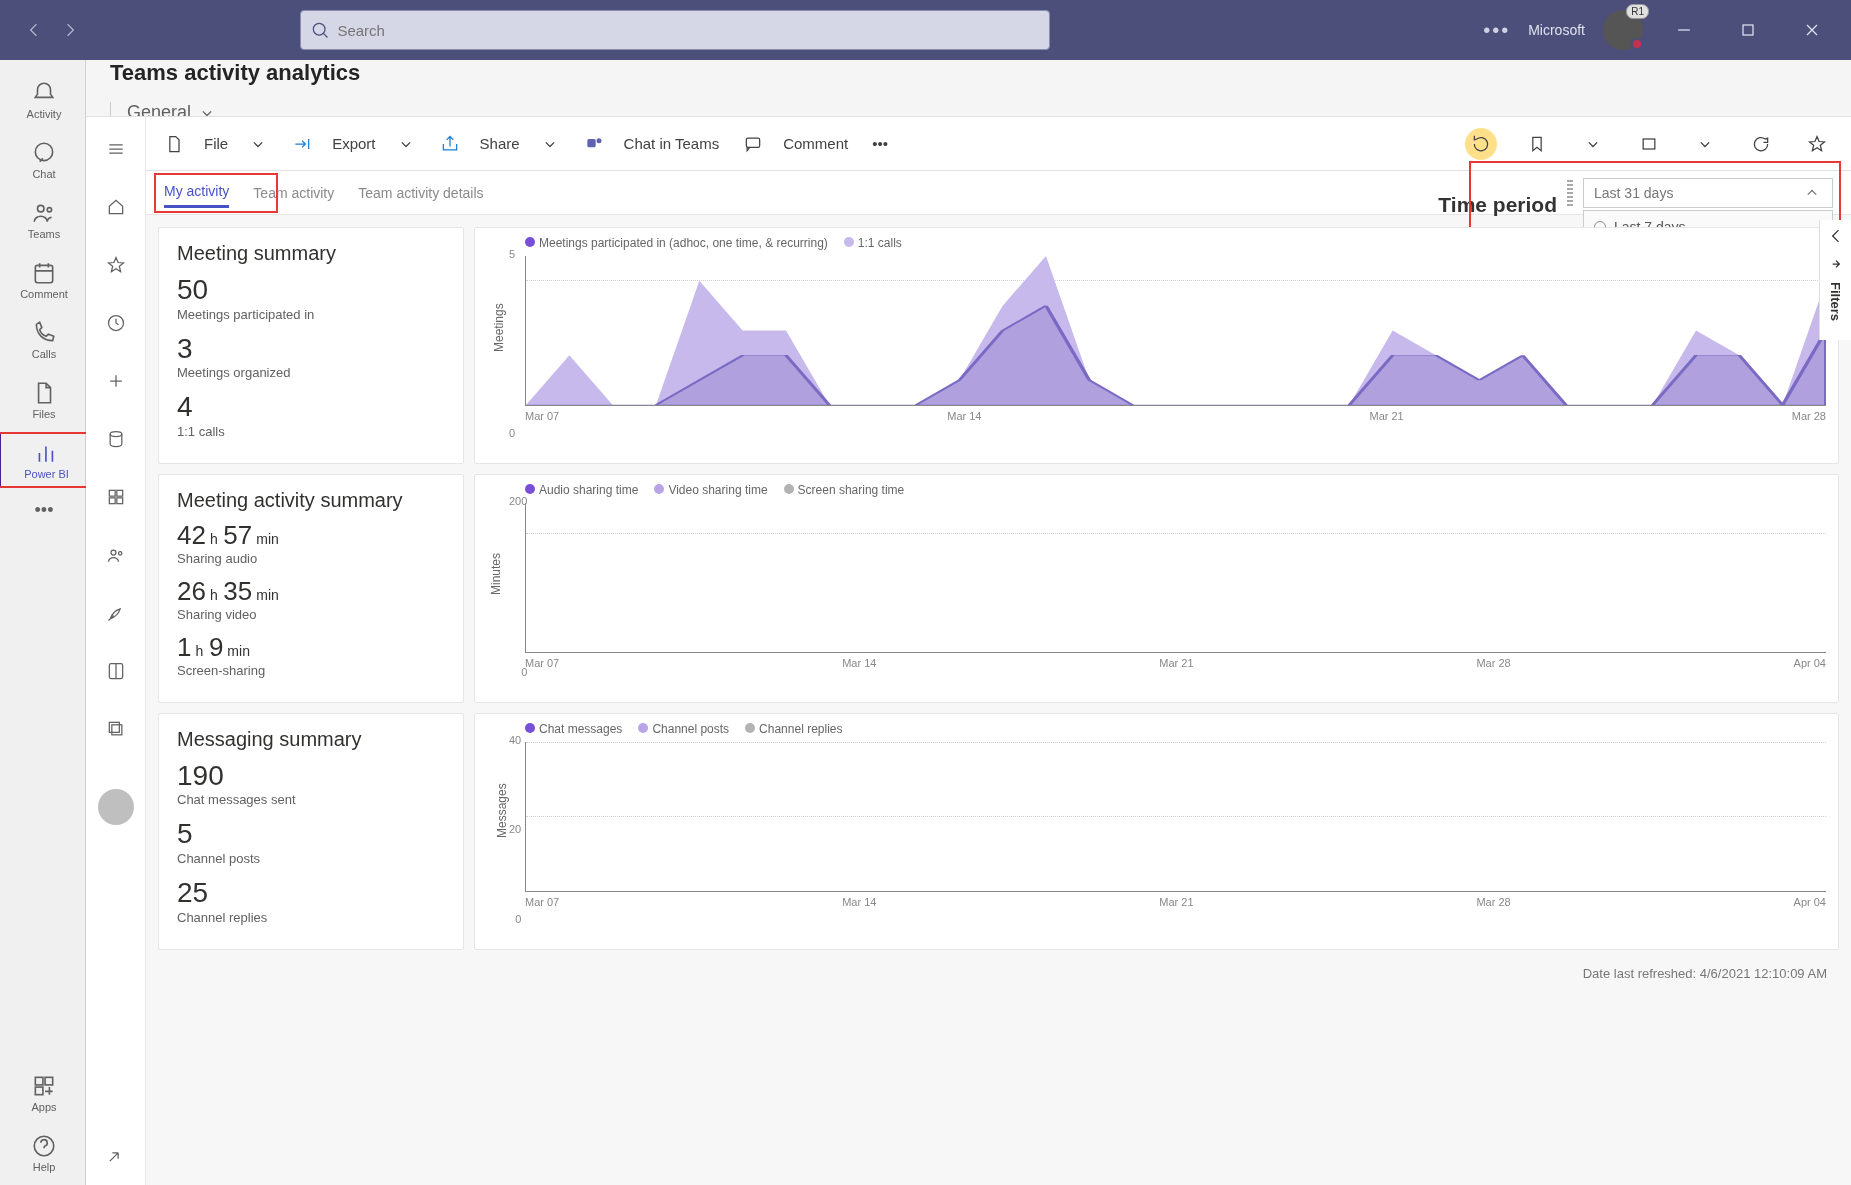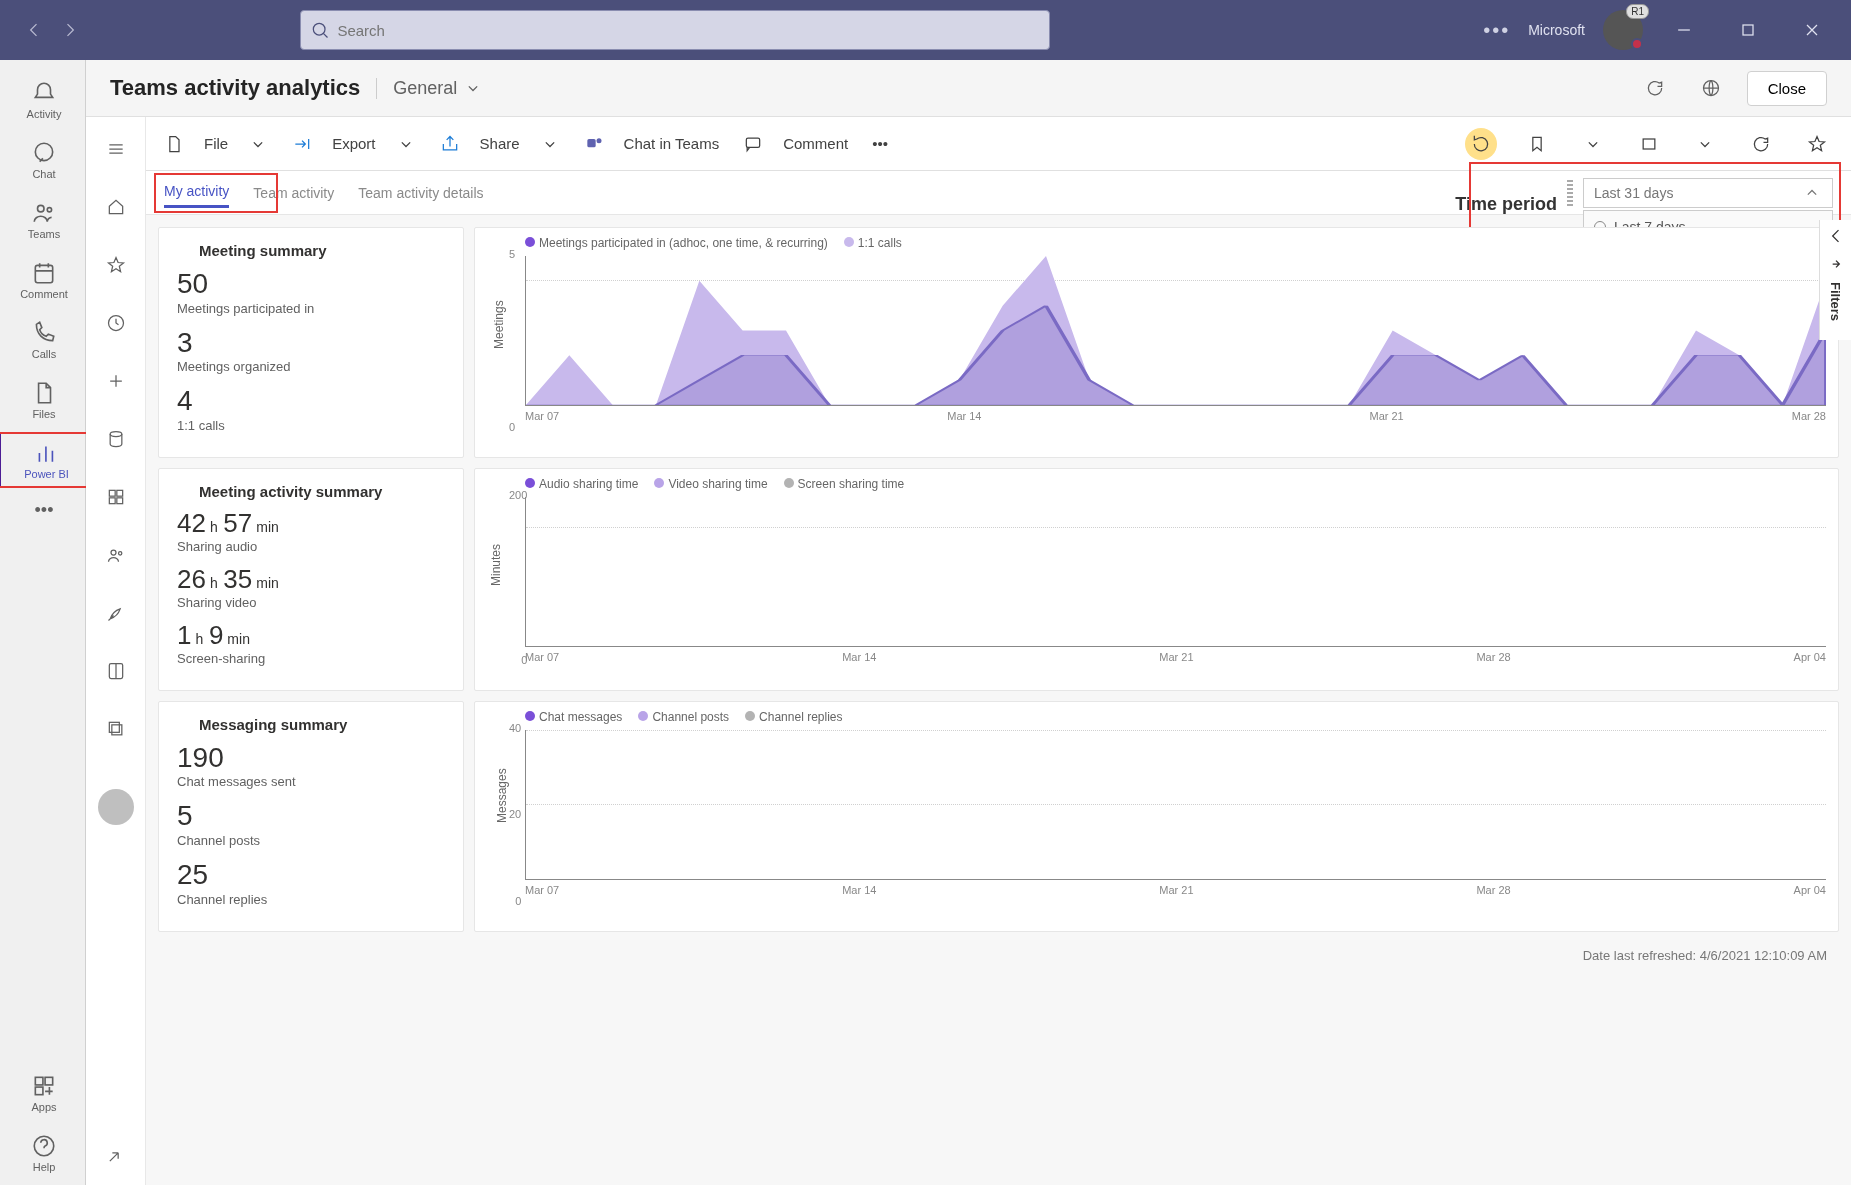--- a/index.html
+++ b/index.html
@@ -22,21 +22,21 @@
 
 
 .main { display: flex; height: calc(1185px - 60px); }
 .left-rail { width: 86px; background: #f0f0f0; border-right: 1px solid #d0d0d0; display: flex; flex-direction: column; align-items: center; padding-top: 12px; }
 .rail-item { display: flex; flex-direction: column; align-items: center; gap: 2px; padding: 8px 0; width: 100px; cursor: pointer; color: #616161; font-size: 11px; margin-bottom: 4px; border-left: 3px solid transparent; }
 .rail-item.active { border-left: 8px solid #4c1d95; color: #4b53bc; }
 .rail-item.highlight { outline: 2px solid #e53935; outline-offset: -2px; }
 .rail-spacer { flex: 1; }
 
 .content { flex: 1; background: #f5f5f5; display: flex; flex-direction: column; position: relative; }
-.header-row { height: 56px; display: flex; align-items: center; padding: 0 24px; gap: 16px; background: #f5f5f5; }
+.header-row { height: 56px; display: flex; align-items: flex-start; padding: 0 24px; gap: 16px; background: #f5f5f5; flex-direction: column; }
 .header-row h1 { font-size: 22px; font-weight: 600; color: #242424; }
 .header-row .channel { color: #616161; font-size: 18px; display: flex; align-items: center; gap: 6px; border-left: 1px solid #ccc; padding-left: 16px; }
 .header-row .hr-spacer { flex: 1; }
 .header-row .hr-btn { width: 40px; height: 40px; display: flex; align-items: center; justify-content: center; color: #616161; cursor: pointer; }
 .header-row .close-btn { padding: 8px 20px; border: 1px solid #d0d0d0; border-radius: 4px; background: #fff; font-size: 15px; cursor: pointer; }
 
 
 .report { flex: 1; display: flex; background: #fff; margin: 0 0 0 0; border-top: 1px solid #e0e0e0; }
 .left-strip { width: 60px; border-right: 1px solid #e8e8e8; display: flex; flex-direction: column; align-items: center; padding-top: 14px; gap: 22px; color: #616161; }
 .left-strip .icon-btn { width: 36px; height: 36px; display: flex; align-items: center; justify-content: center; cursor: pointer; }
@@ -47,34 +47,34 @@
 .toolbar .tb-item { display: flex; align-items: center; gap: 20px; cursor: pointer; }
 .toolbar .tb-spacer { flex: 1; }
 .toolbar .tb-icon { width: 32px; height: 32px; display: flex; align-items: center; justify-content: center; cursor: pointer; border-radius: 4px; }
 .toolbar .tb-icon.yellow { background: #ffe08a; border-radius: 50%; }
 
 .tab-row { height: 44px; display: flex; align-items: center; padding: 0 18px; gap: 24px; font-size: 14px; border-bottom: 1px solid #e6e6e6; position: relative; }
 .tab-row .tab { color: #8a8a8a; cursor: pointer; padding: 6px 0; }
 .tab-row .tab.active { color: #4753c4; border-bottom: 3px solid #4753c4; }
 .tab-row .tab-highlight { position: absolute; left: 8px; top: 2px; width: 124px; height: 40px; border: 2px solid #e53935; pointer-events: none; }
 .tab-row .tp-wrap { margin-left: auto; display: flex; align-items: center; gap: 10px; position: relative; }
-.tab-row .tp-label { font-weight: 600; color: #333; font-size: 18px; margin-top: 24px; }
+.tab-row .tp-label { font-weight: 600; color: #333; font-size: 21px; margin-top: 24px; }
 .tab-row .tp-sep { width: 6px; height: 26px; background: repeating-linear-gradient(#aaa 0 2px, transparent 2px 4px); }
 .tp-dropdown { width: 250px; height: 30px; border: 1px solid #ccc; background: #fff; display: flex; align-items: center; padding: 0 10px; color: #777; font-size: 14px; cursor: pointer; justify-content: space-between; }
 .tp-menu { position: absolute; top: 32px; right: 0; width: 250px; background: #fafafa; border: 1px solid #ccc; padding: 6px 10px; }
 .tp-opt { display: flex; align-items: center; gap: 8px; padding: 2px 0; font-size: 14px; color: #555; cursor: pointer; }
 .tp-opt .radio { width: 12px; height: 12px; border: 1.5px solid #888; border-radius: 50%; }
 .tp-opt.selected .radio { background: #333; border-color: #333; box-shadow: inset 0 0 0 2px #fafafa; }
 .tp-highlight { position: absolute; top: -8px; right: -8px; width: 372px; height: 140px; border: 2px solid #e53935; pointer-events: none; }
 
 .dash { flex: 1; padding: 12px; display: flex; flex-direction: column; gap: 10px; background: #f7f7f7; overflow: auto; }
 .row { display: flex; gap: 10px; }
 .card { background: #fff; border: 1px solid #e6e6e6; border-radius: 2px; }
 .summary { width: 306px; padding: 14px 18px; }
-.summary .title { font-weight: 700; font-size: 15px; margin-bottom: 8px; margin-left: 22px; }
+.summary .title { font-weight: 400; font-size: 20px; margin-bottom: 8px; }
 .summary .big { font-size: 28px; font-weight: 400; line-height: 1.2; }
 .summary .lbl { font-size: 13px; color: #616161; margin-bottom: 10px; }
 .summary .time span { font-size: 26px; }
 .summary .time small { font-size: 14px; margin: 0 2px 0 4px; }
 .chart { flex: 1; position: relative; padding: 8px 12px 24px 50px; }
 .legend { display: flex; gap: 16px; font-size: 12px; color: #666; margin-bottom: 6px; }
 .swatch { width: 10px; height: 10px; border-radius: 50%; display: inline-block; margin-right: 4px; }
 .ylabel { position: absolute; left: 0; top: 50%; transform: rotate(-90deg) translateX(50%); transform-origin: center; font-size: 12px; color: #666; }
 .yticks { position: absolute; left: 34px; top: 20px; bottom: 24px; display: flex; flex-direction: column; justify-content: space-between; font-size: 11px; color: #888; align-items: flex-end; }
 .plot { position: relative; height: 150px; width: 100%; border-left: 1px solid #888; border-bottom: 1px solid #888; }

